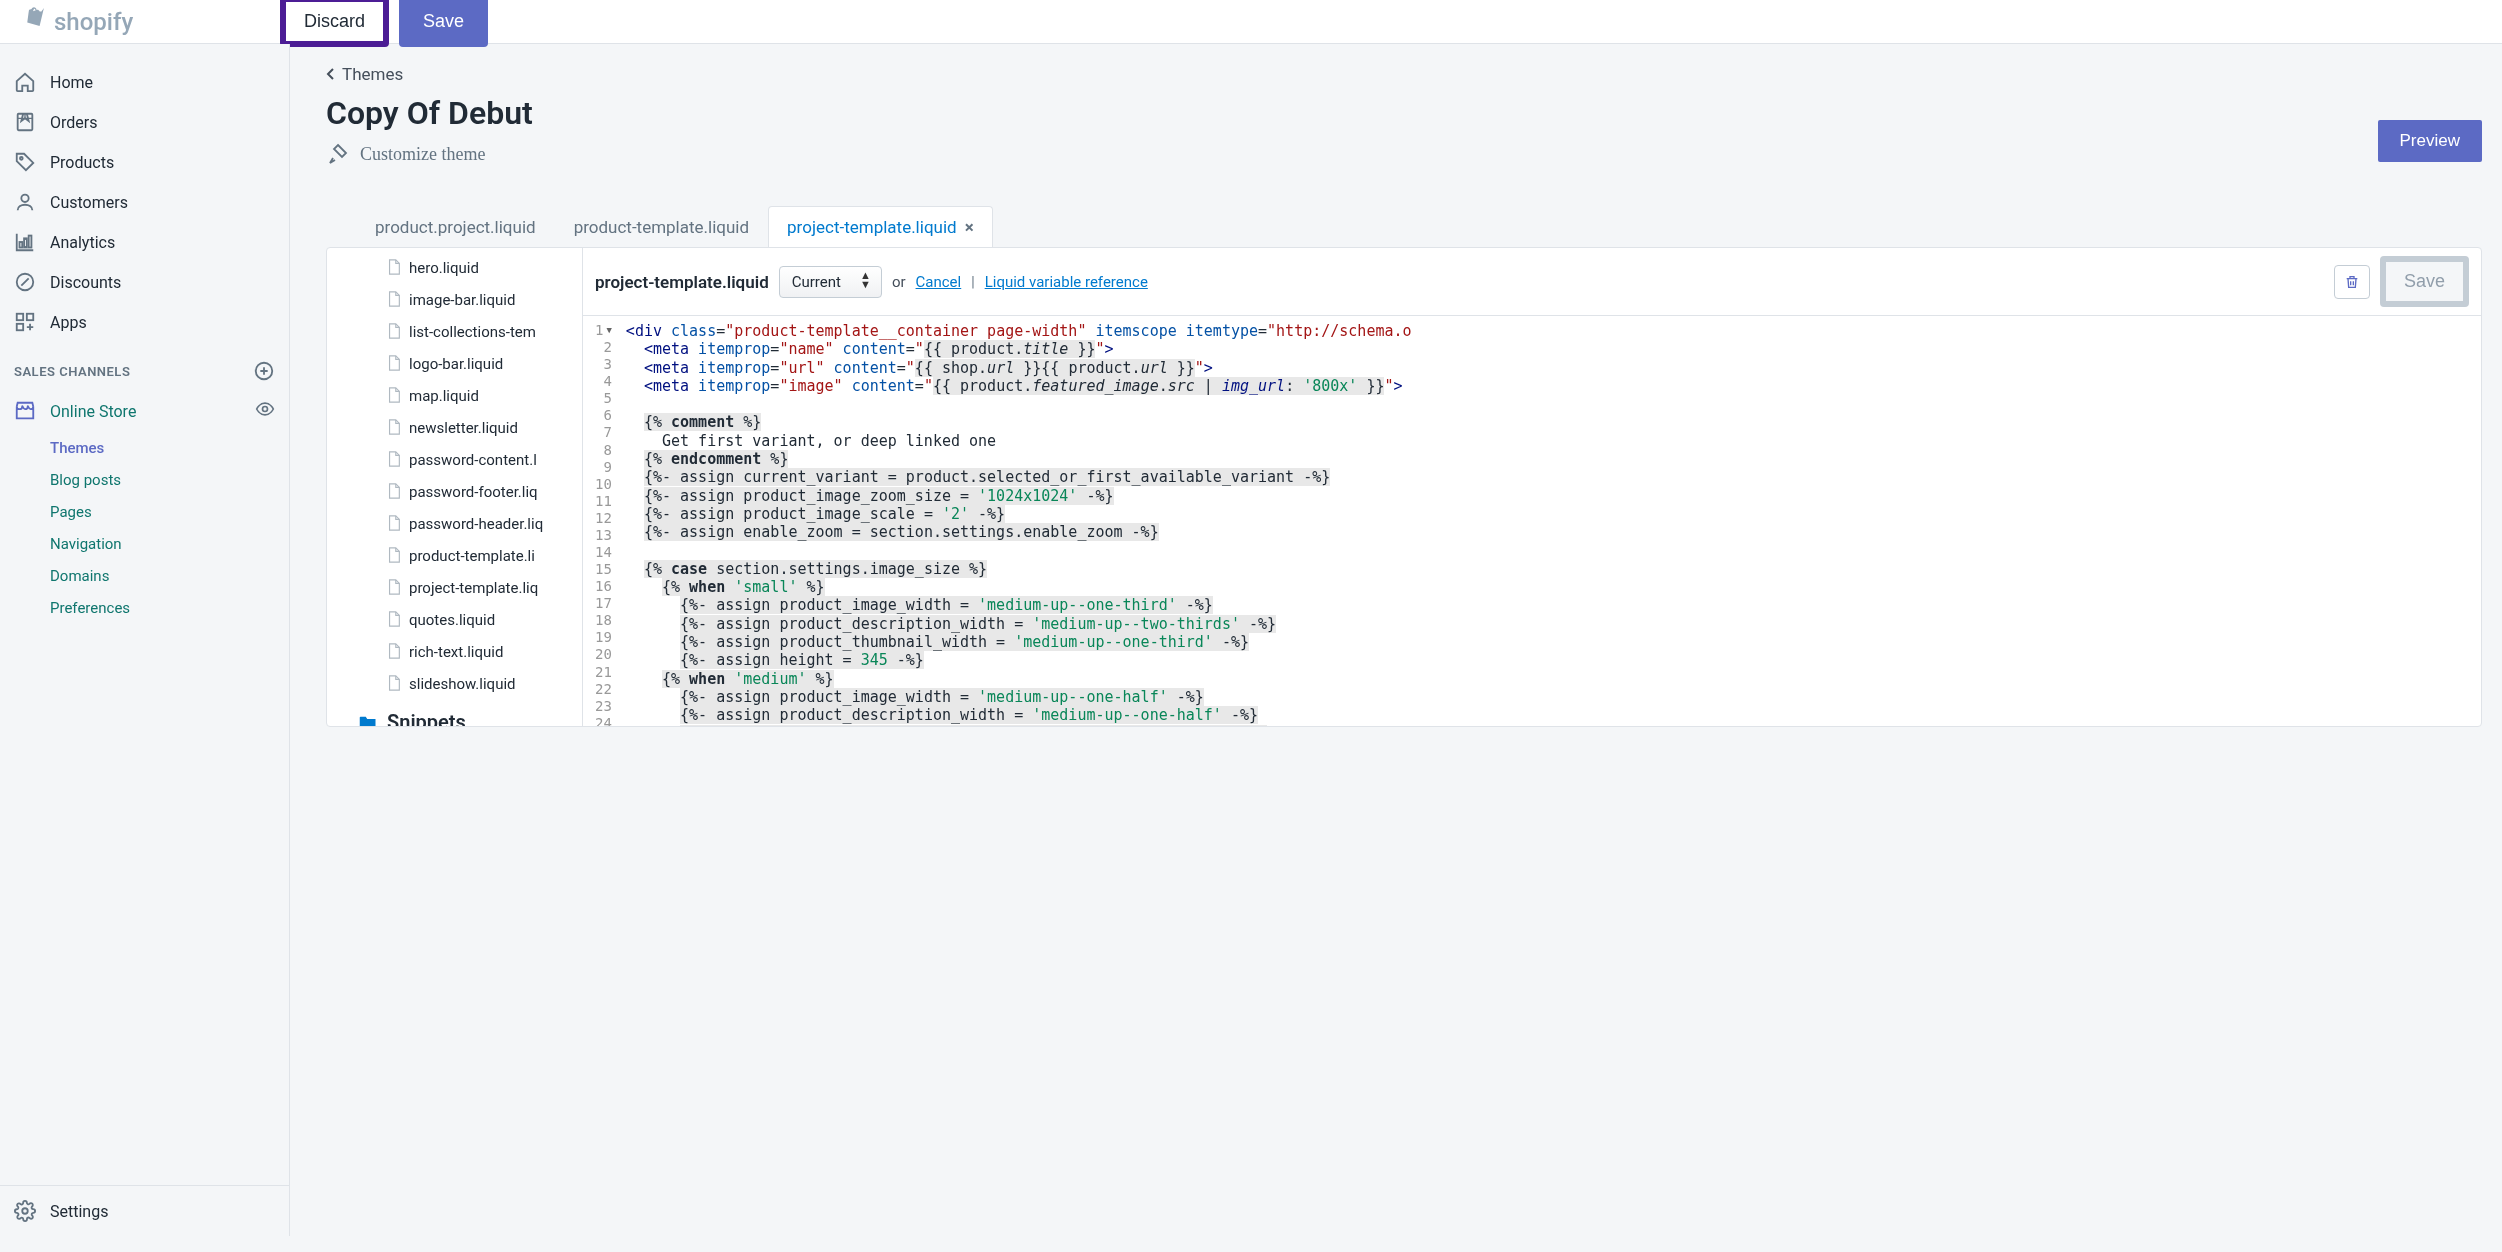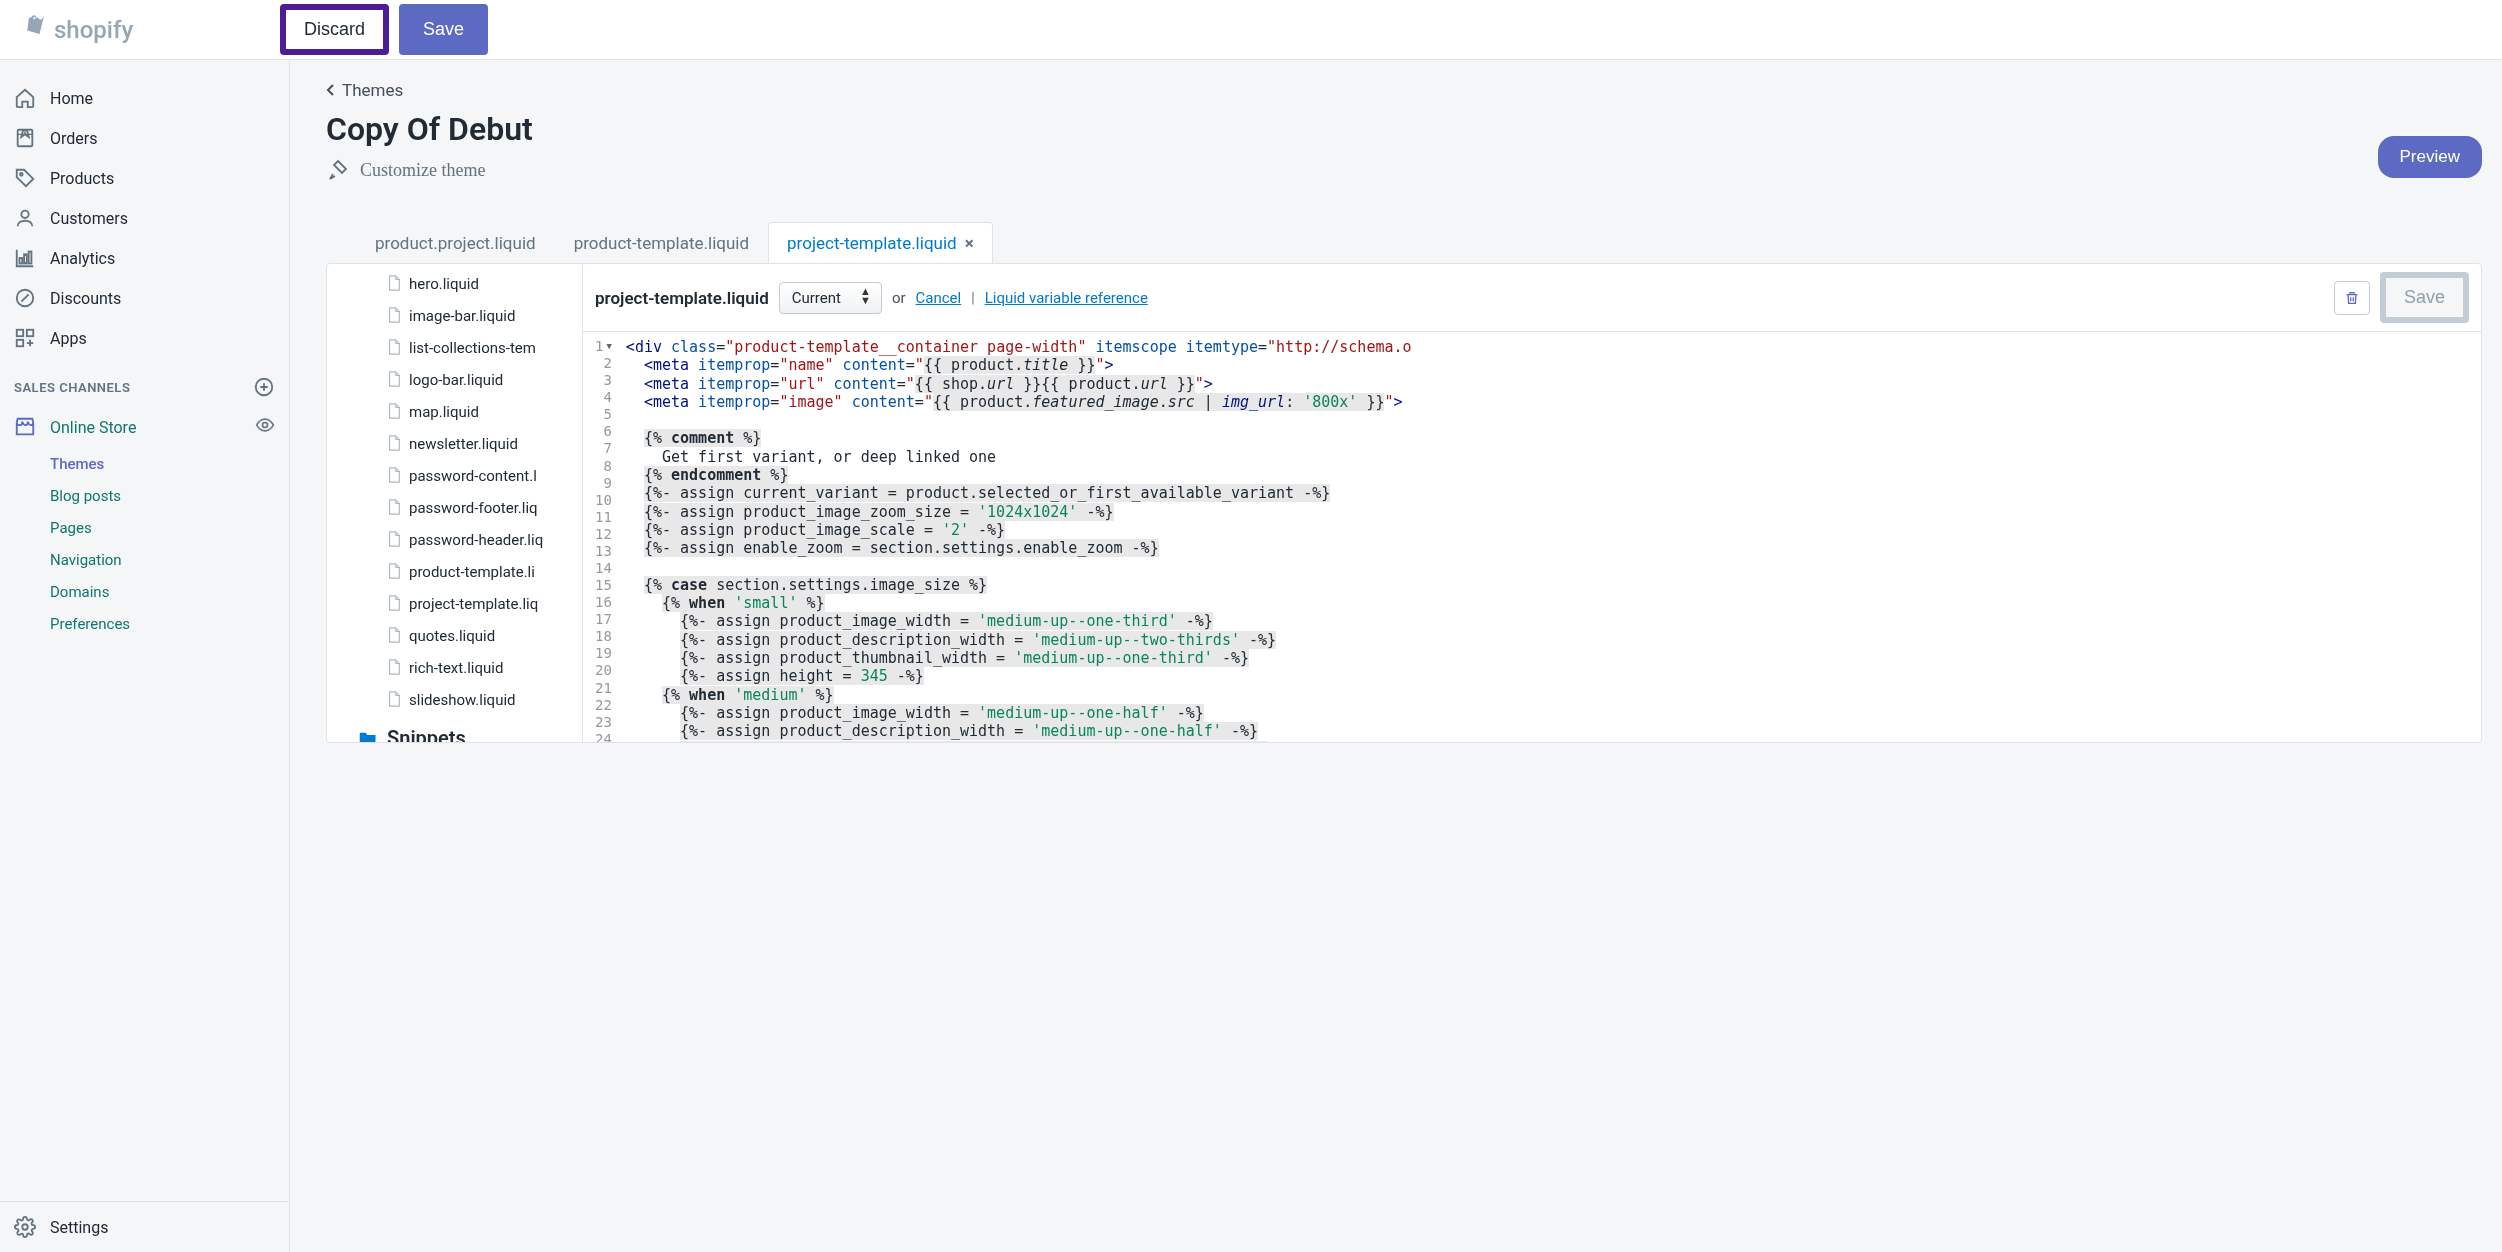--- a/index.html
+++ b/index.html
@@ -4,21 +4,21 @@
 <style>
 * { box-sizing: border-box; margin: 0; padding: 0; }
 body {
   font-family: -apple-system, BlinkMacSystemFont, "Segoe UI", Roboto, Helvetica, Arial, sans-serif;
   background: #f4f6f8;
   color: #212b36;
   font-size: 14px;
   overflow: hidden;
 }
 .topbar {
-  height: 60px;
+  height: 44px;
   background: #fff;
   border-bottom: 1px solid #dfe3e8;
   display: flex;
   align-items: center;
   padding: 4px 20px;
 }
 .logo {
   display: flex;
   align-items: center;
   gap: 6px;
@@ -153,21 +153,21 @@
   font-size: 18px;
   cursor: pointer;
   font-family: Liberation Serif, serif;
 }
 .customize svg { width: 24px; height: 24px; }
 .preview-btn {
   background: #5c6ac4;
   color: #fff;
   border: none;
   padding: 11px 22px;
-  border-radius: 16px;
+  border-radius: 2px;
   font-size: 17px;
   cursor: pointer;
   margin-top: 32px;
 }
 .editor-wrap {
   margin-top: 40px;
 }
 .tabs {
   display: flex;
   gap: 0;

